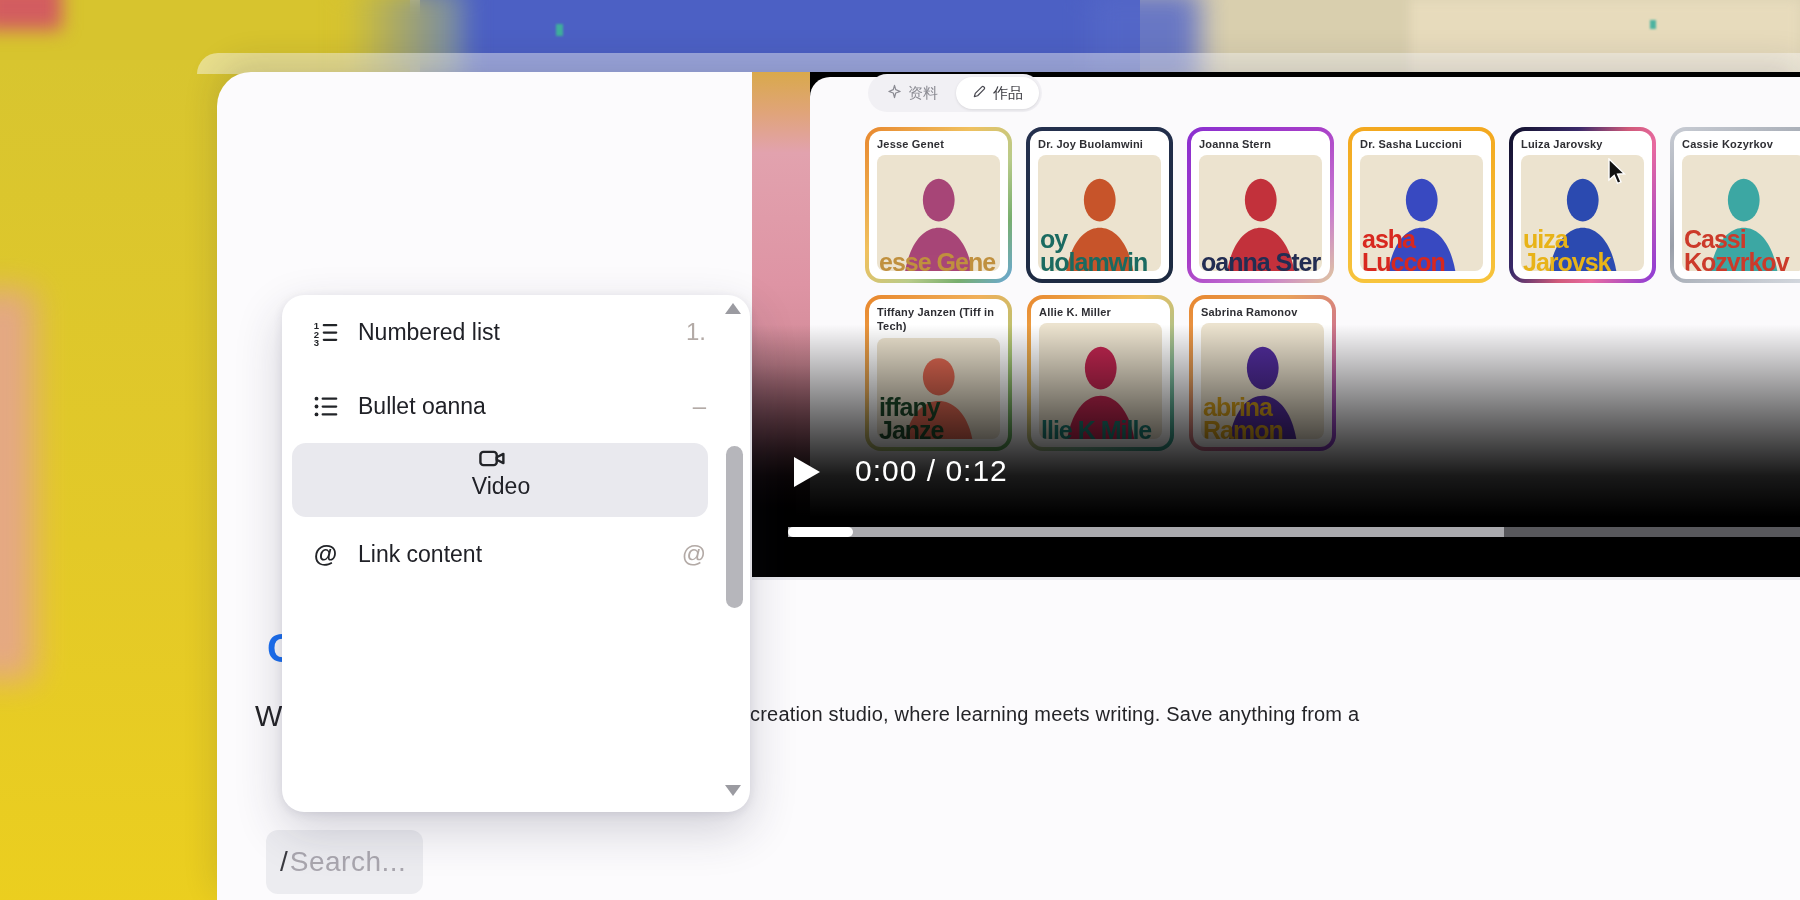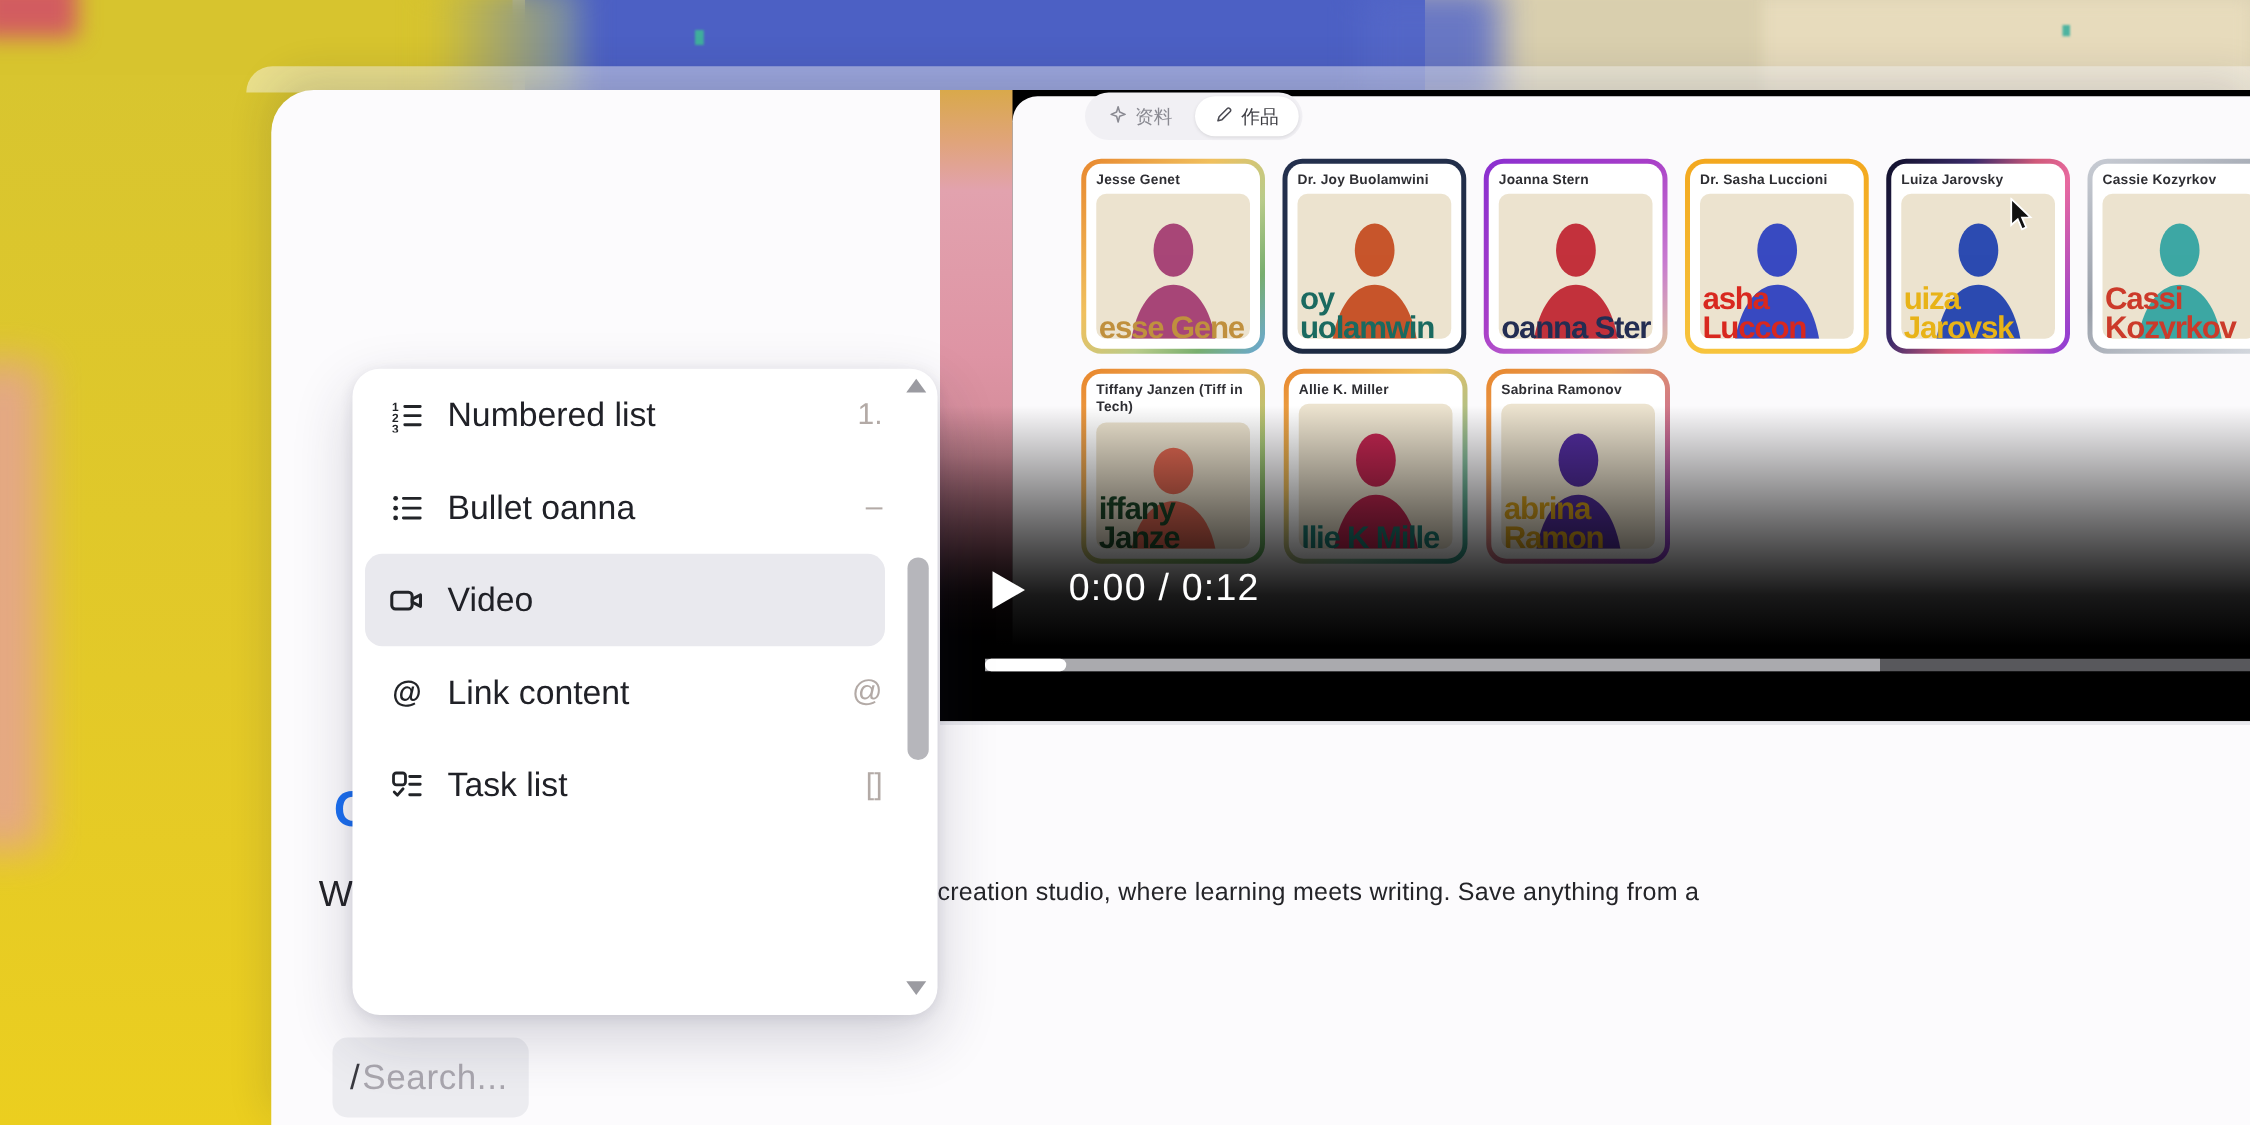--- a/index.html
+++ b/index.html
@@ -73,23 +73,23 @@
                white-space:nowrap; font-size:20px; color:#242428; letter-spacing:.2px; }
   .search { position:absolute; left:266px; top:830px; width:157px; height:64px; background:#ececf0;
             border-radius:12px; display:flex; align-items:center; padding:0 14px; font-size:28px; }
   .search .slash { color:#3a3a40; margin-right:2px; }
   .search .ph { color:#a9a6ae; letter-spacing:.5px;text-align:center; }
 
   
   .menu { position:absolute; left:282px; top:295px; width:468px; height:517px; background:#fff;
           border-radius:22px; box-shadow:0 18px 48px rgba(40,40,70,.20), 0 2px 10px rgba(40,40,70,.10); }
   .menu-item { height:74px; display:flex; align-items:center; padding:0 44px 0 28px; }
-  .menu-item.hl { background:#e9e9ee; border-radius:14px; margin:0 42px 0 10px; padding:0 16px 0 18px; }
+  .menu-item.hl { background:#e9e9ee; border-radius:14px; margin:0 42px 0 10px; padding:0 16px 0 18px;flex-direction:column; }
   .mi-icon { width:30px; height:30px; display:flex; align-items:center; justify-content:center; margin-right:18px; flex:0 0 auto; }
-  .mi-label { flex:1; font-size:27px; color:#202127; }
+  .mi-label { flex:1; font-size:23px; color:#202127; }
   .mi-hint { font-size:24px; color:#b3aaa6; }
   .arr-up, .arr-down { position:absolute; right:9px; width:0; height:0;
                        border-left:8px solid transparent; border-right:8px solid transparent; }
   .arr-up { top:8px; border-bottom:11px solid #9b9ba1; }
   .arr-down { top:490px; border-top:11px solid #9b9ba1; }
   .thumb { position:absolute; right:7px; top:151px; width:17px; height:162px; background:#b6b6bb; border-radius:9px; }
 
   .cursor { position:absolute; left:1607px; top:158px; }
 </style>
 </head>
@@ -333,33 +333,20 @@
         </div>
         <div class="menu-item">
           <span class="mi-icon">
             <svg viewBox="0 0 24 24" width="29" height="29">
               <text x="12" y="18" text-anchor="middle" font-size="20" font-weight="600" fill="#222428">@</text>
             </svg>
           </span>
           <span class="mi-label">Link content</span>
           <span class="mi-hint">@</span>
         </div>
-        <div class="menu-item">
-          <span class="mi-icon">
-            <svg viewBox="0 0 24 24" width="27" height="27">
-              <g fill="none" stroke="#222428" stroke-width="2" stroke-linecap="round" stroke-linejoin="round">
-                <rect x="2.5" y="3" width="8.5" height="8.5" rx="2"></rect>
-                <path d="M14 5.5h7.5M14 11h7.5M14 18.5h7.5"></path>
-                <path d="M3 16.5l2.3 2.3 4-4.6"></path>
-              </g>
-            </svg>
-          </span>
-          <span class="mi-label">Task list</span>
-          <span class="mi-hint">[]</span>
-        </div>
       </div>
     <div class="arr-up"></div>
     <div class="thumb"></div>
     <div class="arr-down"></div>
   </div>
 
   <div class="cursor">
     <svg width="22" height="30" viewBox="0 0 22 30">
         <path d="M2 1l0 21 5.2-4.6 3.4 8 3.4-1.5-3.4-7.8 6.8-.3z" fill="#111" stroke="#fff" stroke-width="1.4"></path>
       </svg>

